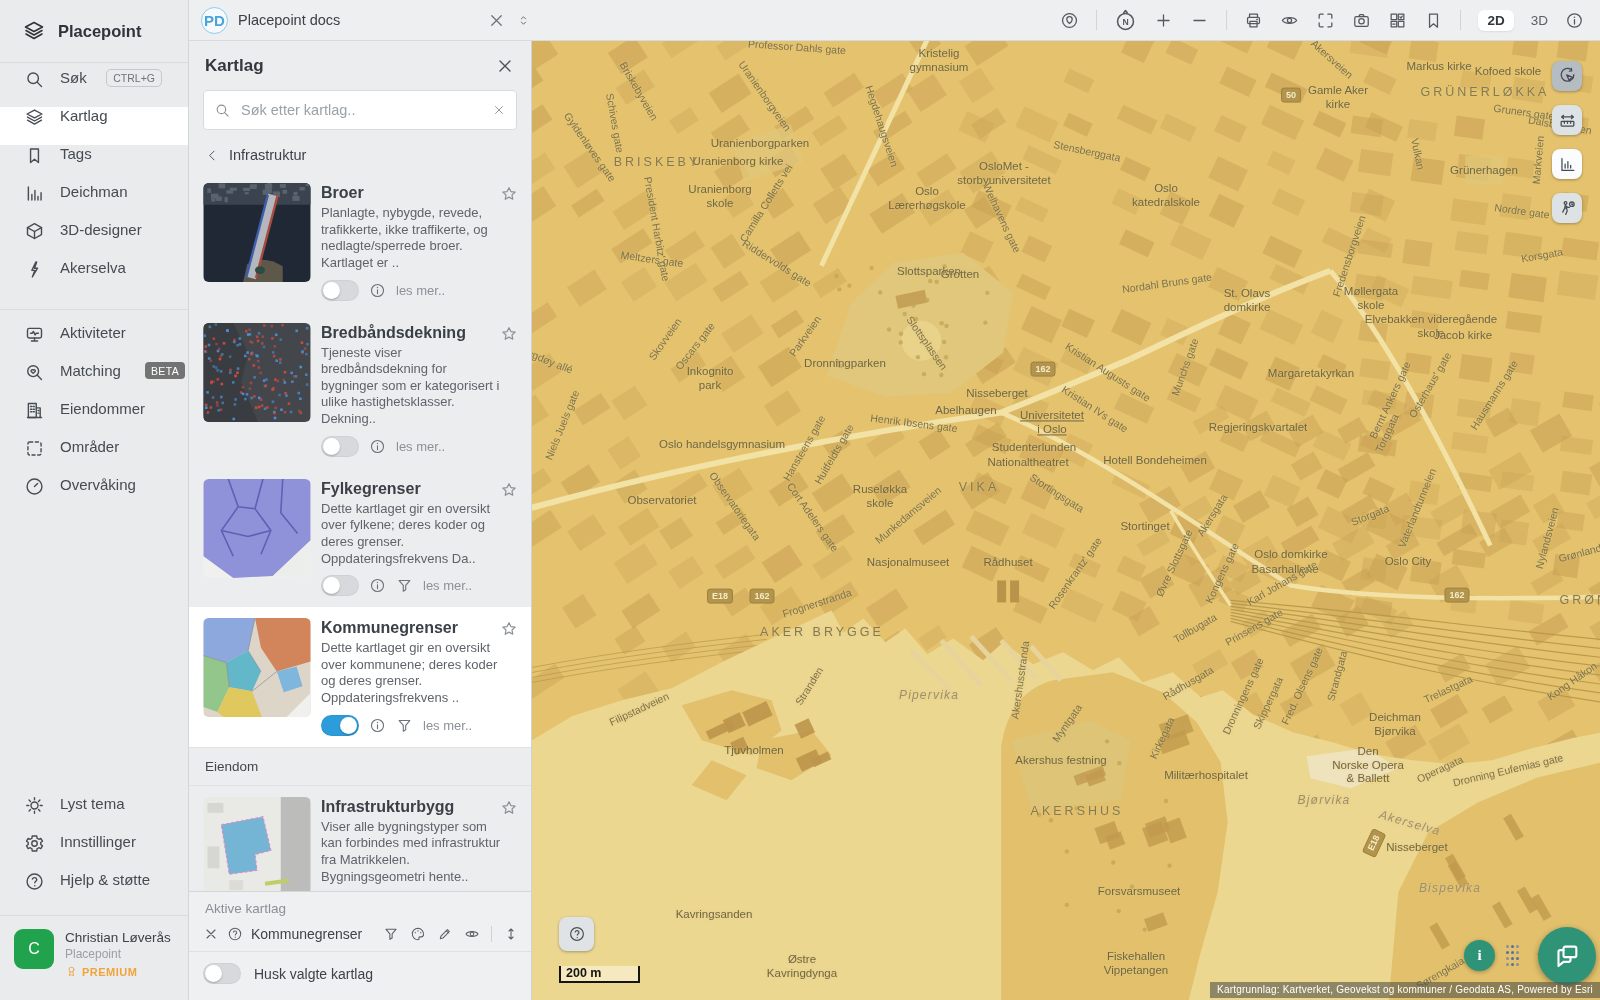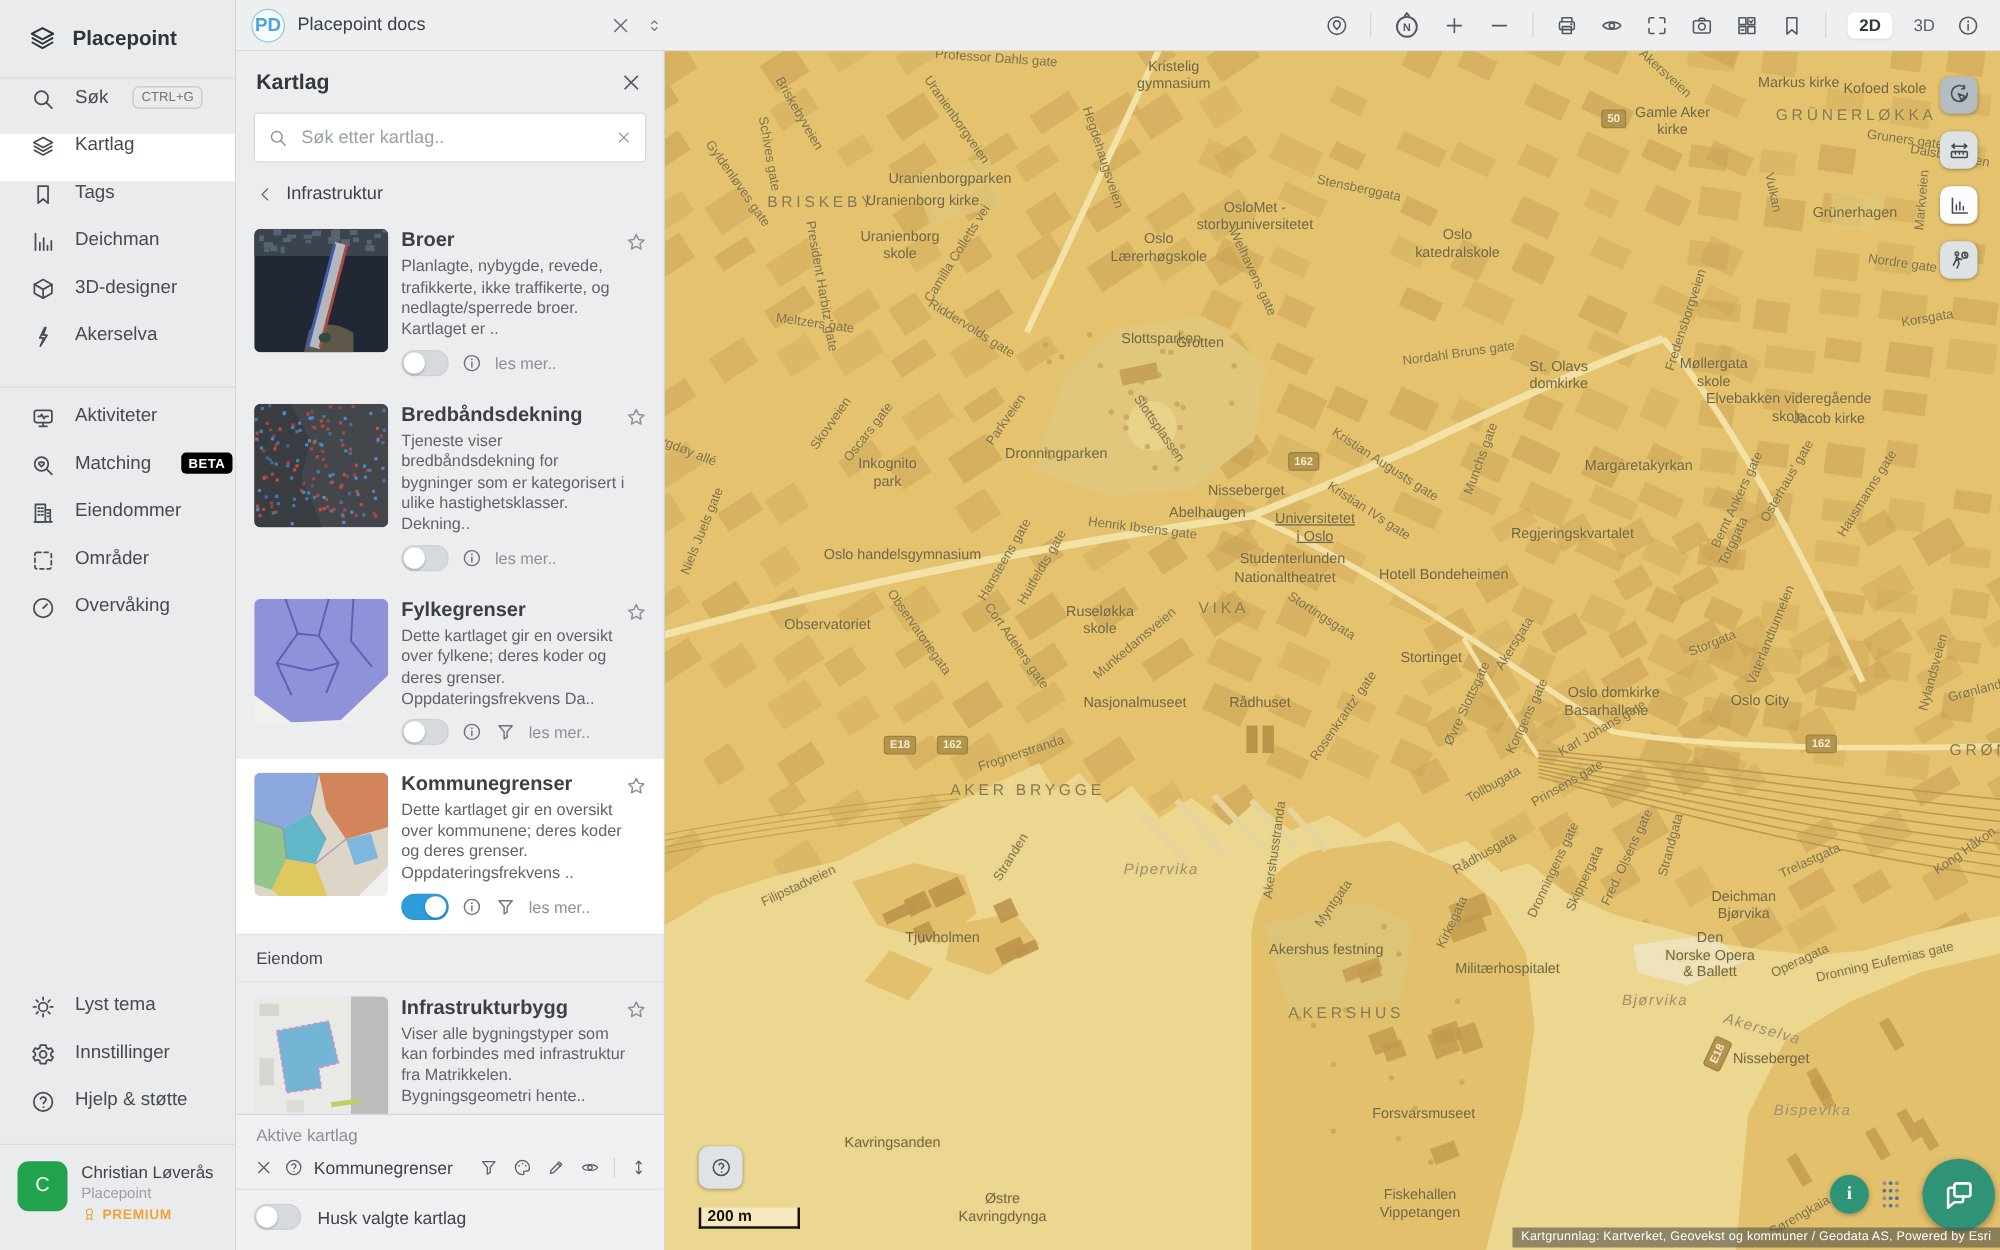--- a/index.html
+++ b/index.html
@@ -9,21 +9,21 @@
   
   .sidebar{width:188px;flex:none;background:#e9ebec;border-right:1px solid #d4d7d9;display:flex;flex-direction:column}
   .logo-row{height:62px;display:flex;align-items:center;gap:12px;padding:0 0 0 22px}
   .logo-row .appname{font-size:16.5px;font-weight:bold;color:#2f343a}
   .sb-divider{height:1px;background:#d9dcde;margin:0}
   .nav{padding:6px 0}
   .nav-item{height:38px;display:flex;align-items:flex-start;gap:15px;padding:0 10px 0 24px;font-size:15px;color:#454b51;cursor:pointer}
   .nav-item.active{background:#ffffff}
   .nav-item .ic{width:21px;height:21px;color:#474d53;flex:none}
   .kbd{margin-left:auto;margin-right:16px;font-size:10.5px;color:#6d737a;border:1px solid #c5c9cc;border-radius:5px;padding:2px 6px;background:transparent}
-  .beta{margin-left:9px;font-size:10.5px;font-weight:bold;color:#fff;background:#000000;border-radius:4px;padding:2.5px 6px;letter-spacing:.4px}
+  .beta{margin-left:9px;font-size:10.5px;font-weight:normal;color:#fff;background:#737373;border-radius:4px;padding:2.5px 6px;letter-spacing:.4px}
   .nav-gap{height:14px;border-top:1px solid #d9dcde;margin-top:12px}
   .sb-spacer{flex:1}
   .user-row{display:flex;gap:11px;padding:13px 12px 22px 14px;border-top:1px solid #d9dcde;align-items:flex-start}
   .avatar{width:40px;height:40px;border-radius:9px;background:#21a24d;color:#fff;font-size:16px;display:flex;align-items:center;justify-content:center;flex:none}
   .user-name{font-size:13.5px;color:#3c4248;margin-top:1px}
   .user-org{font-size:12px;color:#9aa0a6;margin-top:2px}
   .user-plan{font-size:11px;font-weight:bold;color:#f0a43b;letter-spacing:.5px;margin-top:4px;display:flex;align-items:center;gap:4px}
   
   .main{flex:1;display:flex;flex-direction:column;min-width:0}
   .topbar{height:40px;flex:none;background:#edeff0;border-bottom:1px solid #d8dbdd;display:flex;align-items:center;padding:0 16px 0 12px}

